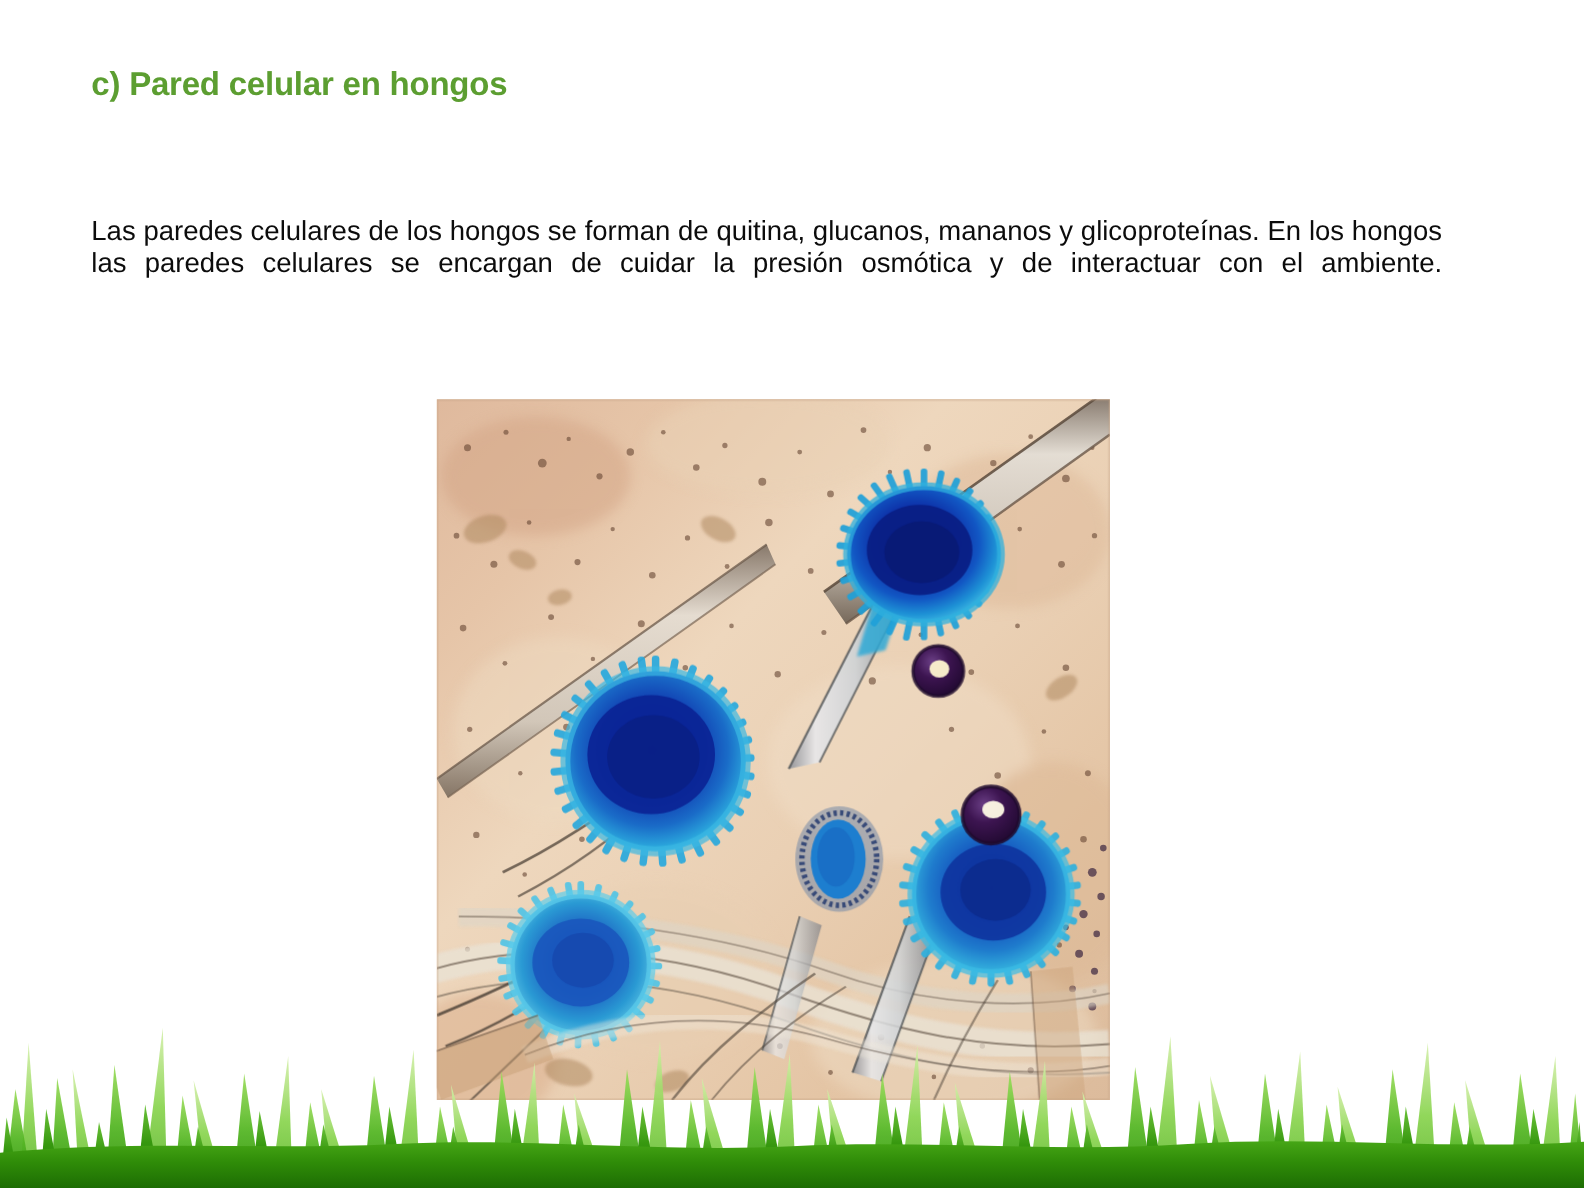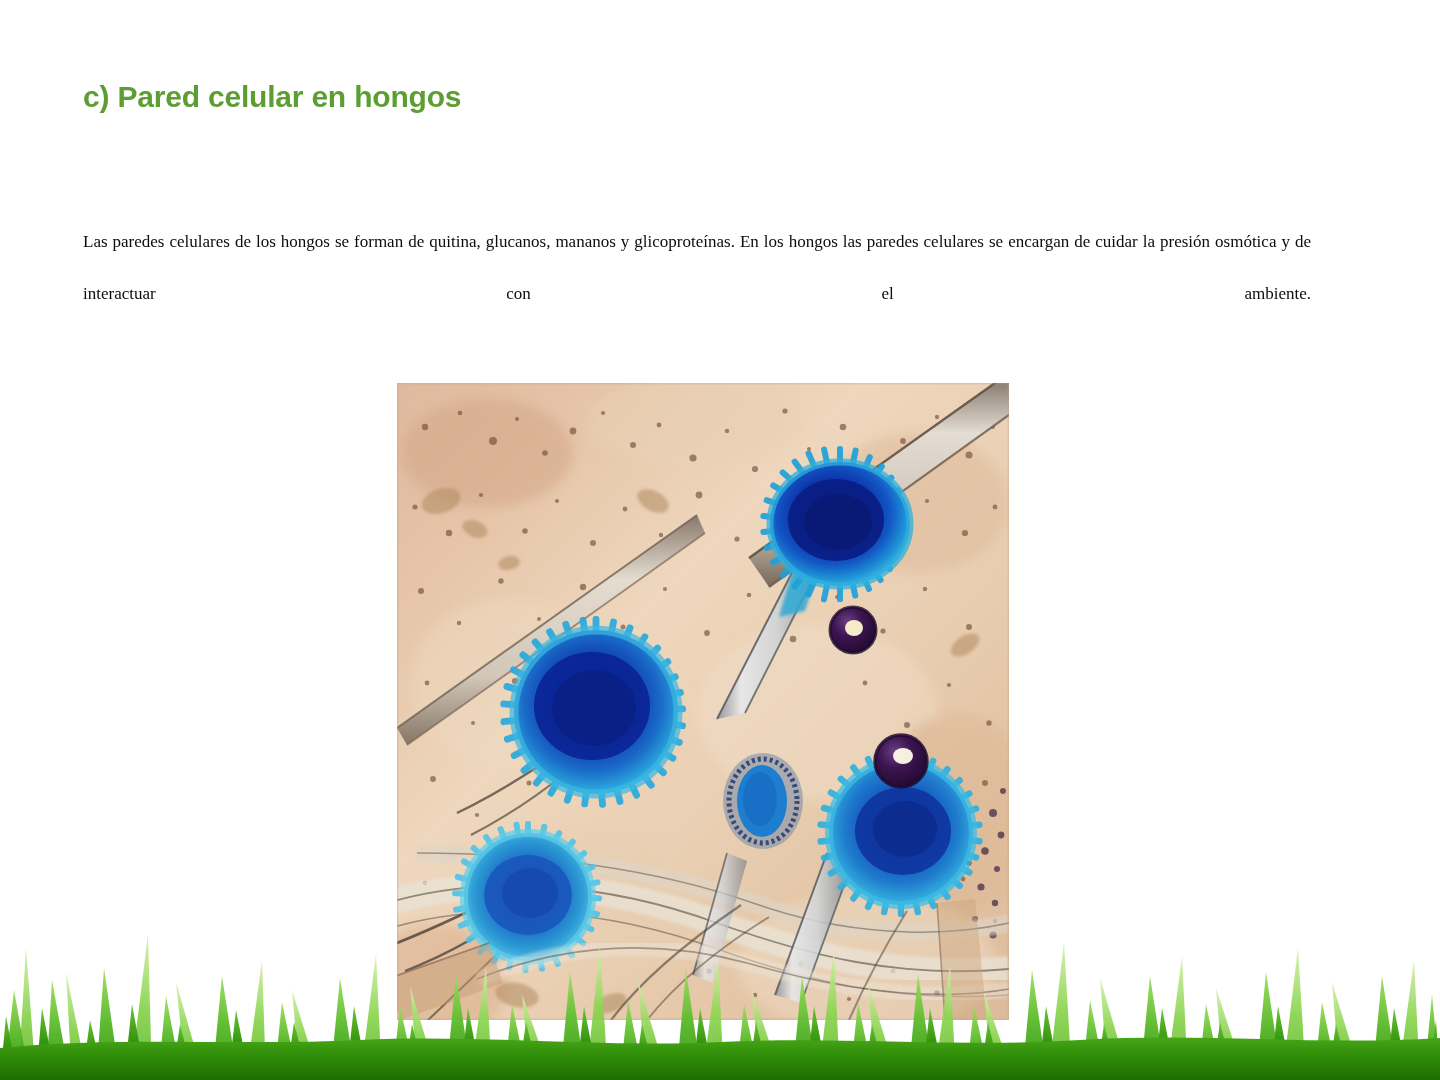--- a/index.html
+++ b/index.html
@@ -13,21 +13,20 @@
     background: #ffffff;
     font-family: "Liberation Sans", sans-serif;
     overflow: hidden;
     position: relative;
   }
 
   .slide {
     position: absolute;
     inset: 0;
     background: #ffffff;
-    margin-top: 20px;
   }
 
   
   .slide-title {
     position: absolute;
     left: 83px;
     top: 60px;
     font-family: "Liberation Sans", sans-serif;
     font-size: 30px;
     font-weight: bold;
@@ -35,23 +34,23 @@
     letter-spacing: -0.2px;
     white-space: nowrap;
   }
 
   
   .body-text {
     position: absolute;
     left: 83px;
     top: 196px;
     width: 1228px;
-    font-family: Liberation Serif, serif;
-    font-size: 17px;
-    line-height: 52px;
+    font-family: Liberation Sans, sans-serif;
+    font-size: 25px;
+    line-height: 29px;
     color: #0c0c0c;
     text-align: justify;
     text-justify: inter-word;
   }
   .body-text::after {
     content: "";
     display: inline-block;
     width: 100%;
   }
 

